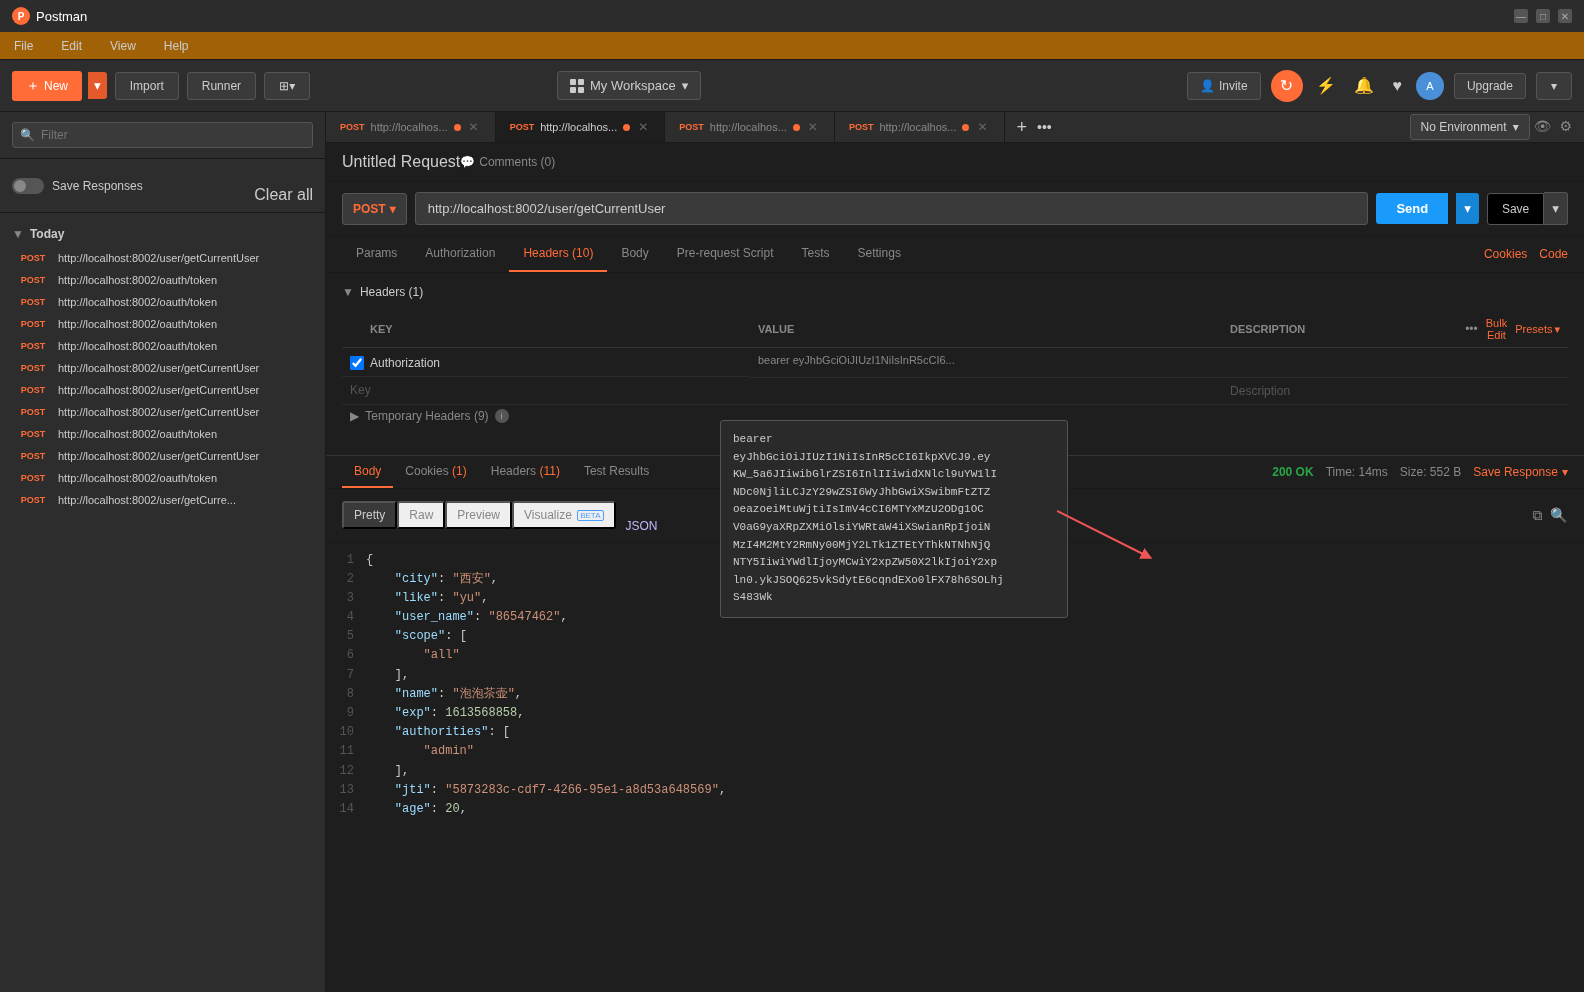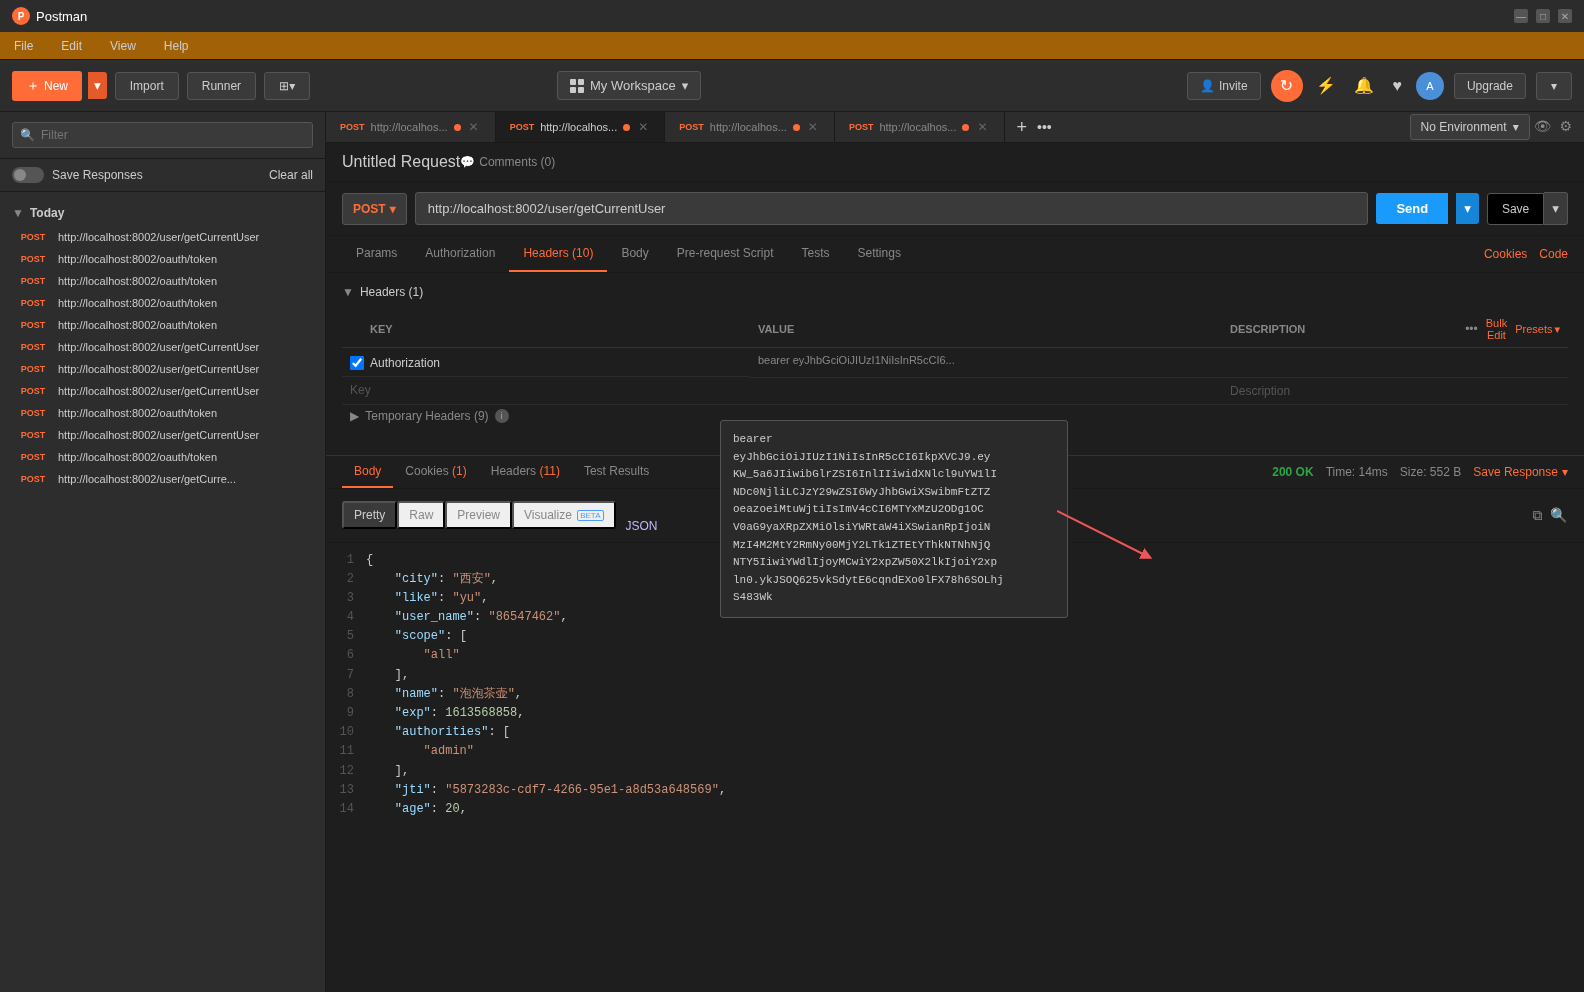--- a/index.html
+++ b/index.html
@@ -42,21 +42,21 @@
     .search-wrapper { position: relative; }
     .search-wrapper .search-icon { position: absolute; left: 8px; top: 50%; transform: translateY(-50%); color: #888; font-size: 12px; }
     #sidebar-tabs { display: flex; border-bottom: 1px solid #1a1a1a; }
     .sidebar-tab { padding: 10px 16px; font-size: 13px; cursor: pointer; color: #888; border-bottom: 2px solid transparent; }
     .sidebar-tab.active { color: #ff6c37; border-bottom: 2px solid #ff6c37; }
     .sidebar-tab .beta-badge { font-size: 9px; color: #4a9eff; background: none; border: 1px solid #4a9eff; border-radius: 2px; padding: 0 3px; margin-left: 3px; vertical-align: middle; }
     #sidebar-options { display: flex; align-items: center; justify-content: space-between; padding: 8px 12px; border-bottom: 1px solid #1a1a1a; }
     .save-responses { display: flex; align-items: center; gap: 8px; }
     .toggle { width: 32px; height: 16px; background: #555; border-radius: 8px; cursor: pointer; position: relative; }
     .toggle-knob { width: 12px; height: 12px; background: #888; border-radius: 50%; position: absolute; top: 2px; left: 2px; }
-    .clear-all { color: #ccc; cursor: pointer; font-size: 12px; }
+    .clear-all { color: #ccc; cursor: pointer; font-size: 16px; margin-top: 19px; }
     #sidebar-content { flex: 1; overflow-y: auto; padding: 8px 0; }
     .section-header { display: flex; align-items: center; gap: 6px; padding: 6px 12px; color: #ccc; font-size: 12px; font-weight: 600; cursor: pointer; }
     .section-header .arrow { color: #888; }
     .history-item { display: flex; align-items: center; gap: 8px; padding: 5px 16px; cursor: pointer; }
     .method-badge { font-size: 9px; font-weight: bold; padding: 1px 4px; border-radius: 2px; min-width: 34px; text-align: center; }
     .method-post { color: #ff6c37; }
     .history-url { color: #ccc; font-size: 11px; overflow: hidden; text-overflow: ellipsis; white-space: nowrap; max-width: 230px; }
 
     
     #content { flex: 1; display: flex; flex-direction: column; background: #1e1e1e; overflow: hidden; }

